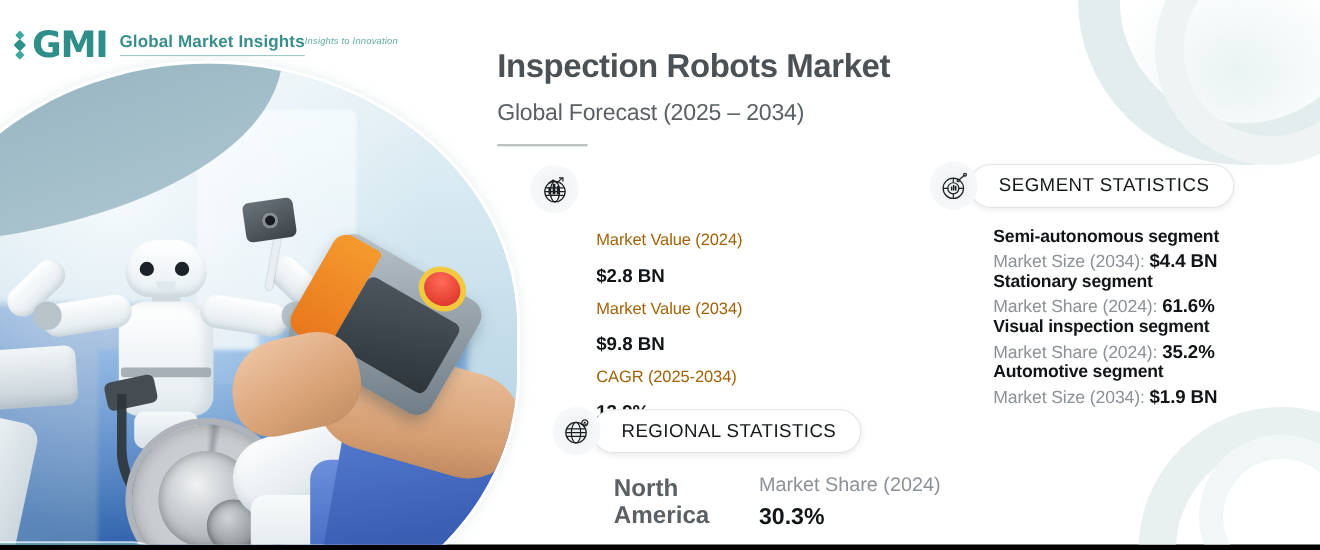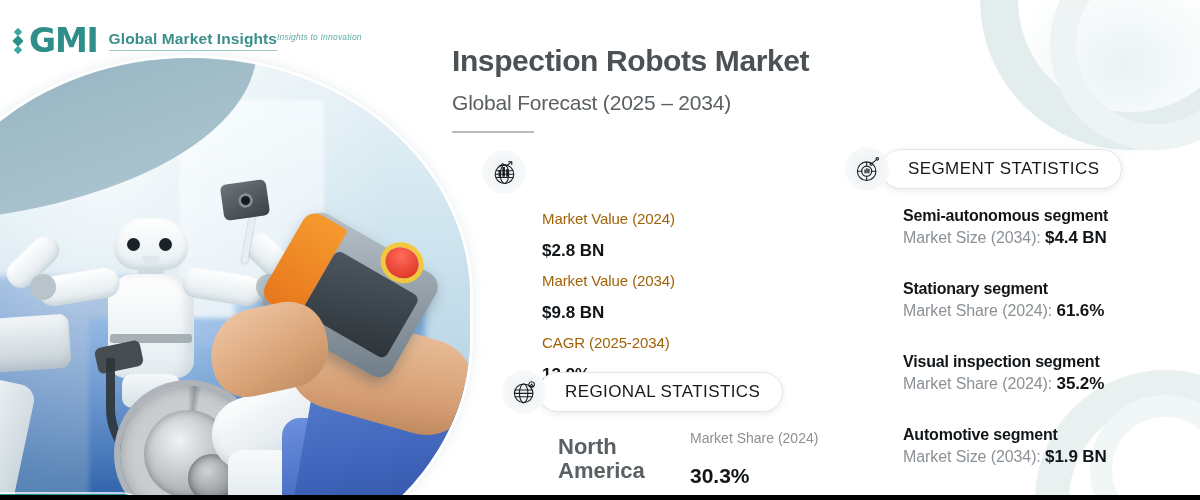--- a/index.html
+++ b/index.html
@@ -293,26 +293,26 @@
 
   #market-stats { position:absolute; left:482px; top:150px; }
   #market-list { margin-top:16px; padding-left:60px; }
   .ms-label { font-size:15px; color:#a16207; letter-spacing:-.1px; }
   .ms-value { font-size:17px; font-weight:700; color:#111518; margin-top:14px; }
   .ms-item + .ms-item { margin-top:11px; }
 
   #regional-stats { position:absolute; left:502px; top:370px; }
   #regional-body { margin-top:16px; padding-left:56px; display:flex; align-items:center; gap:22px; }
   #region-name { font-size:22px; font-weight:700; color:#5a6063; line-height:1.1; max-width:110px; }
-  .rs-label { font-size:14px; color:#8b9196; }
-  .rs-value { font-size:21px; font-weight:700; color:#111518; margin-top:18px; }
+  .rs-label { font-size:18px; color:#8b9196; }
+  .rs-value { font-size:21px; font-weight:700; color:#111518; margin-top:7px; }
 
   #segment-stats { position:absolute; left:845px; top:147px; }
   #segment-list { margin-top:16px; padding-left:58px; }
-  .seg-item + .seg-item { margin-top:32px; }
+  .seg-item + .seg-item { margin-top:0; }
   .seg-title { font-size:16px; font-weight:700; color:#111518; letter-spacing:-.2px; }
   .seg-line { font-size:16px; color:#8b9196; margin-top:3px; letter-spacing:-.1px; }
   .seg-line b { color:#111518; font-size:17px; font-weight:700; }
 </style>
 </head>
 <body>
 
 <div id="frame">
 
   <div class="soft-wash"></div>

